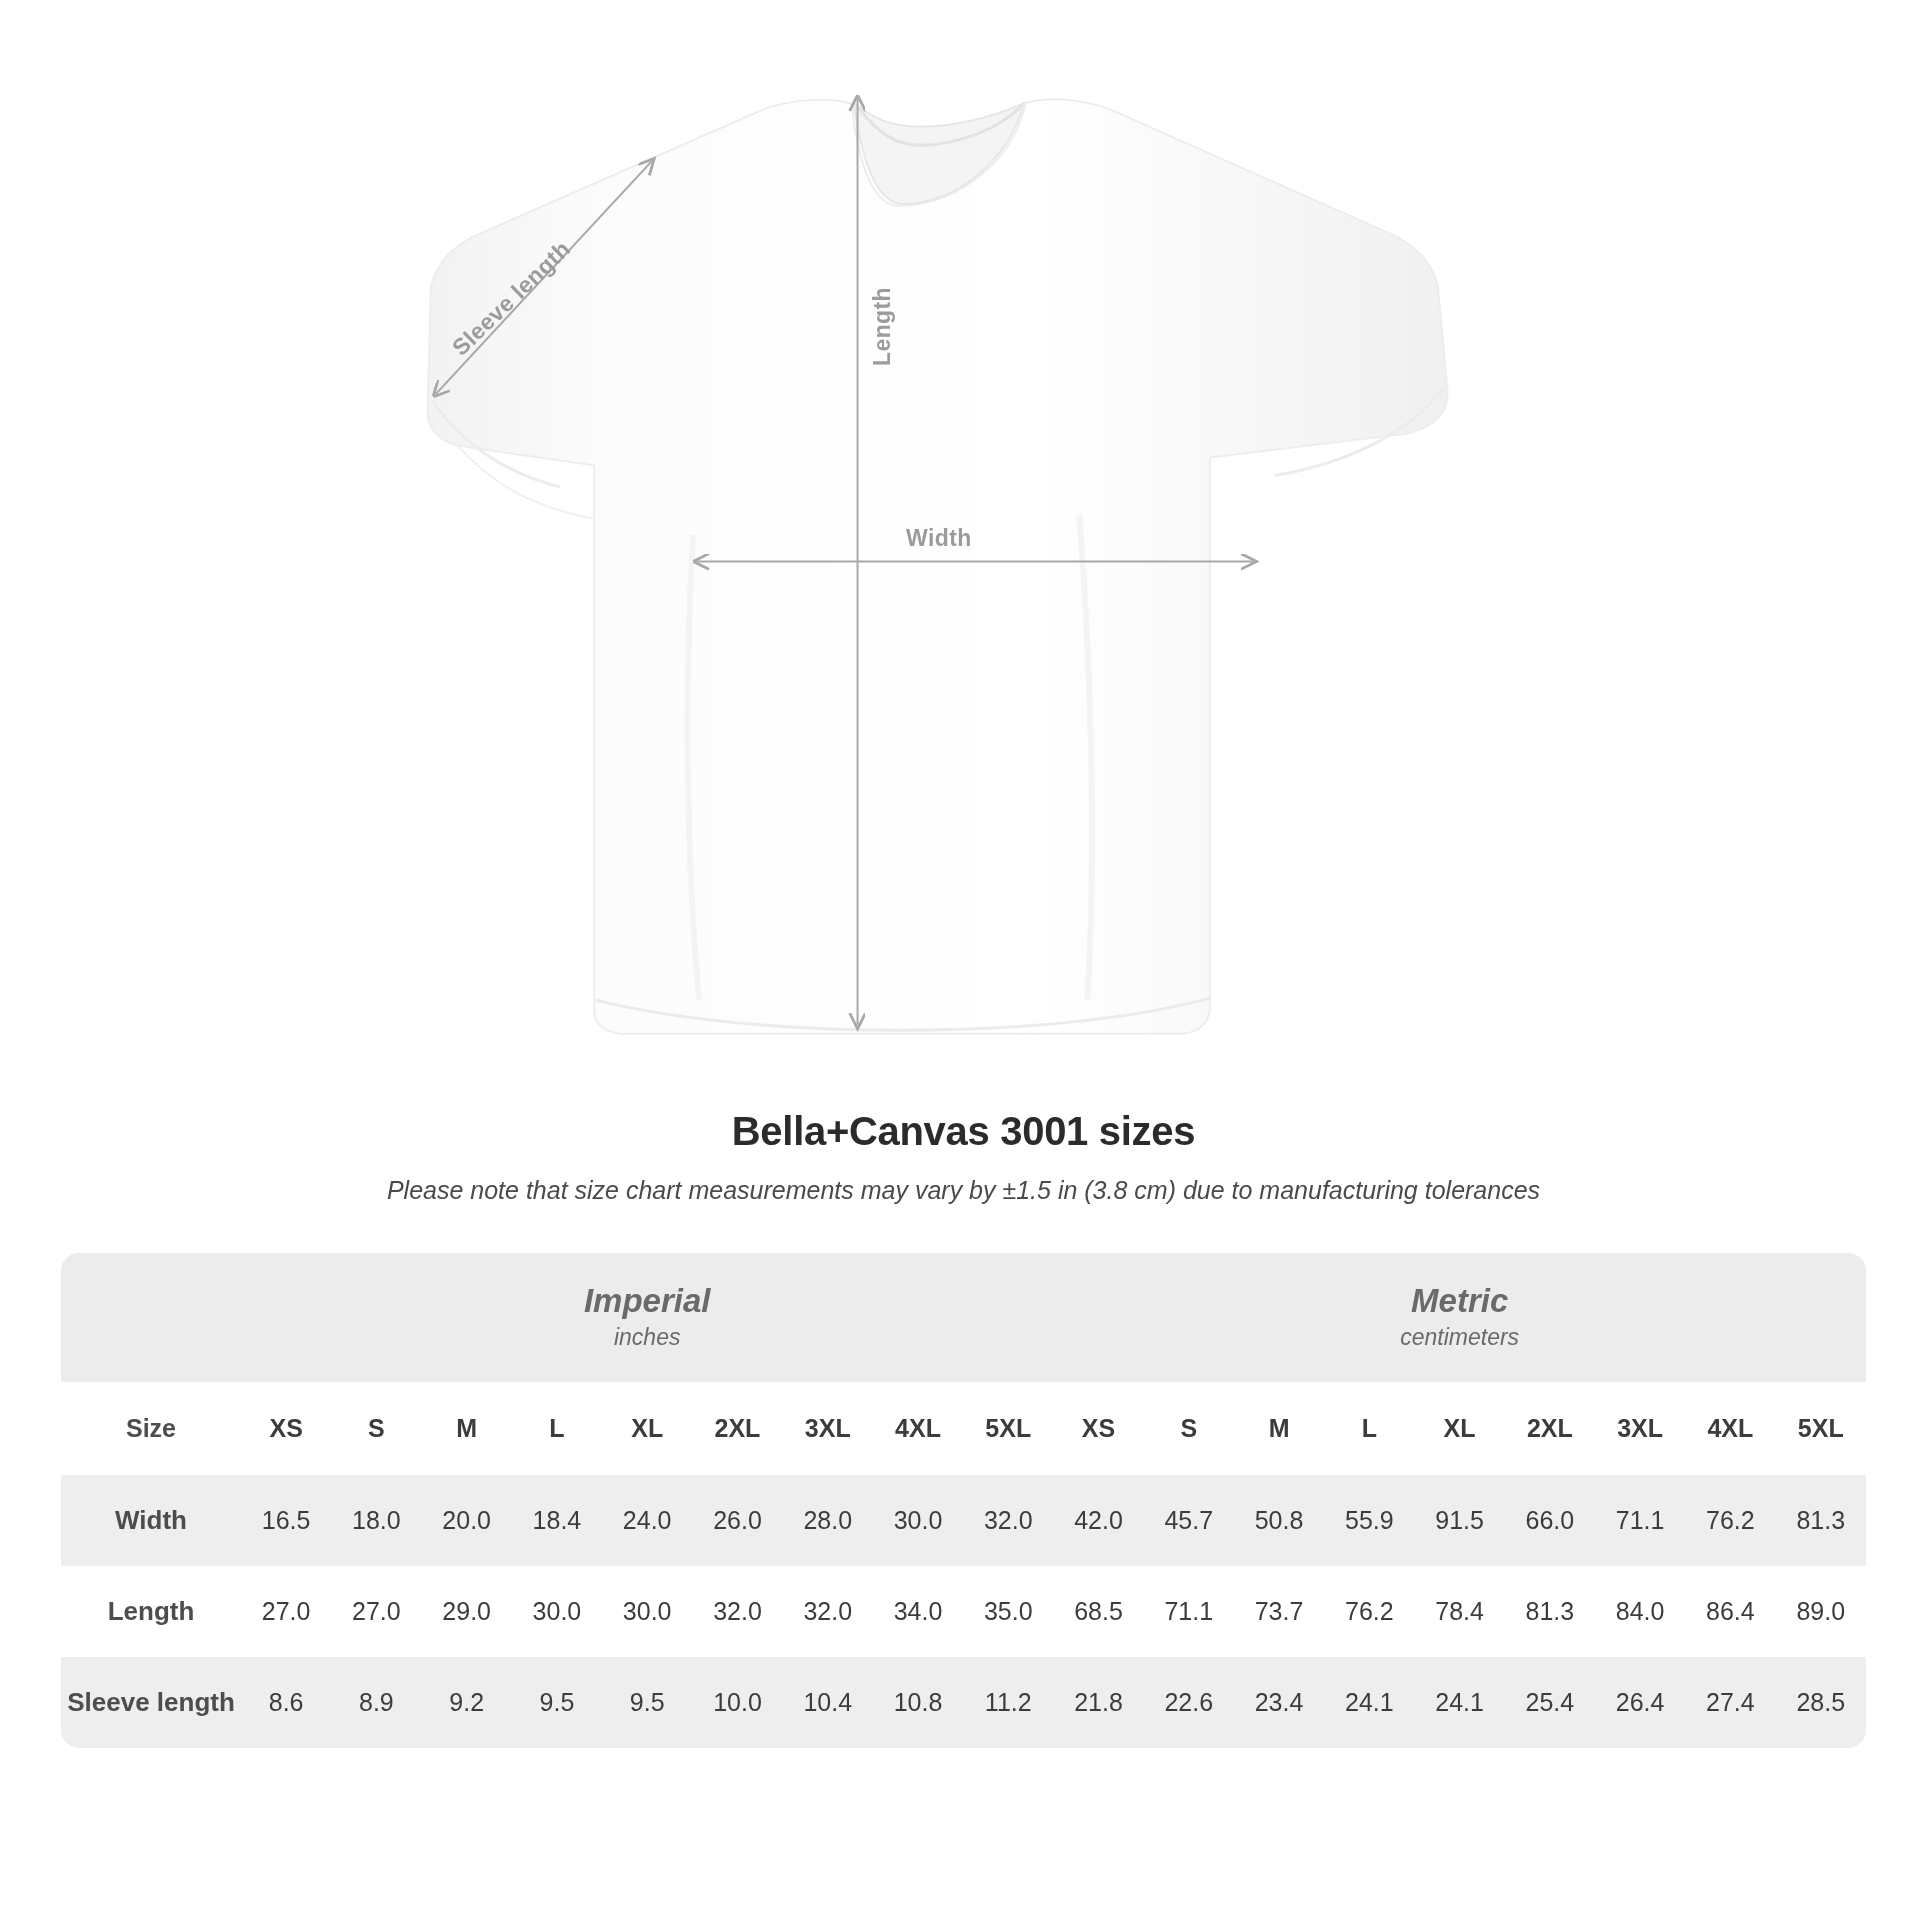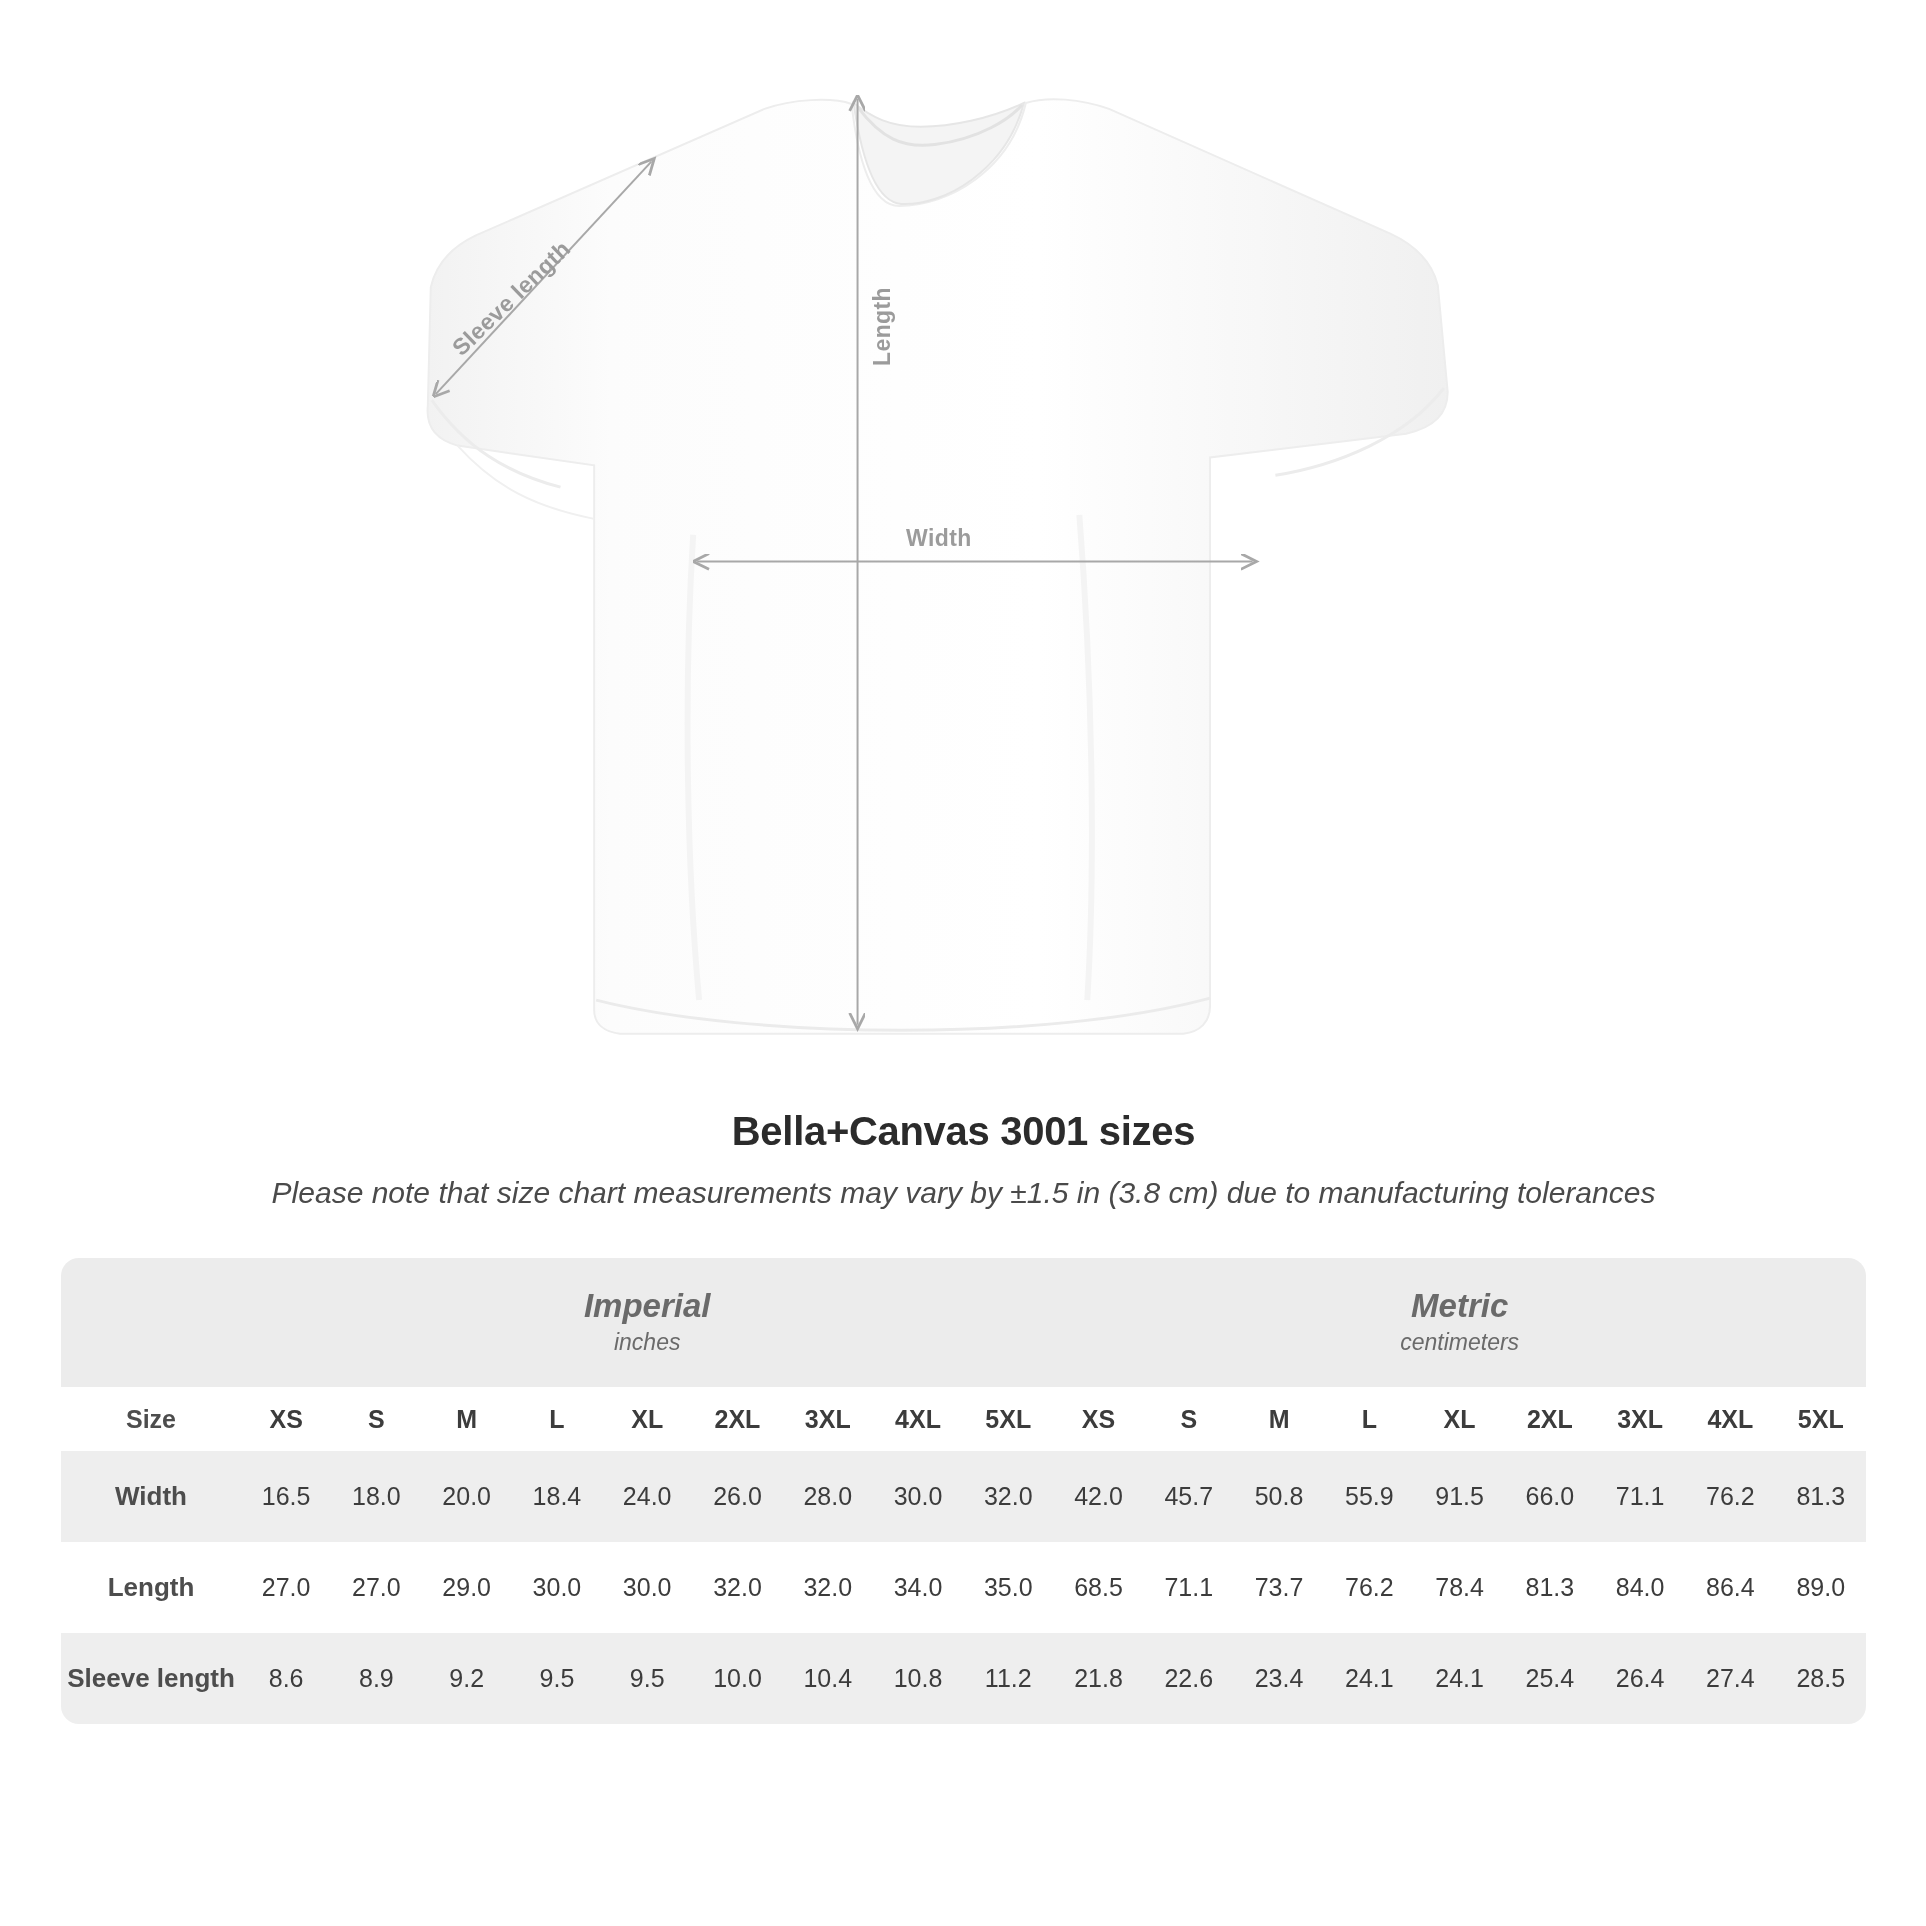--- a/index.html
+++ b/index.html
@@ -64,21 +64,21 @@
     text-align: center;
   }
   .chart-title {
     font-size: 40px;
     font-weight: bold;
     color: #2b2b2b;
     margin: 0;
     letter-spacing: -0.3px;
   }
   .chart-note {
-    font-size: 30px;
+    font-size: 25px;
     font-style: italic;
     color: #4a4a4a;
     margin-top: 22px;
   }
 
   
   .table-wrap {
     margin: 48px 61px 0 61px;
     border-radius: 18px;
     overflow: hidden;
@@ -117,21 +117,21 @@
   .unit-sub {
     font-size: 23px;
     font-style: italic;
     color: #6a6a6a;
     line-height: 1.45;
   }
 
   
   .head-row td {
     background: #ffffff;
-    height: 64px;
+    height: 93px;
     vertical-align: middle;
     font-weight: bold;
     color: #555555;
     font-size: 26px;
   }
   .head-row td.rowlabel {
     color: #4d4d4d;
   }
 
   .data-row td {

